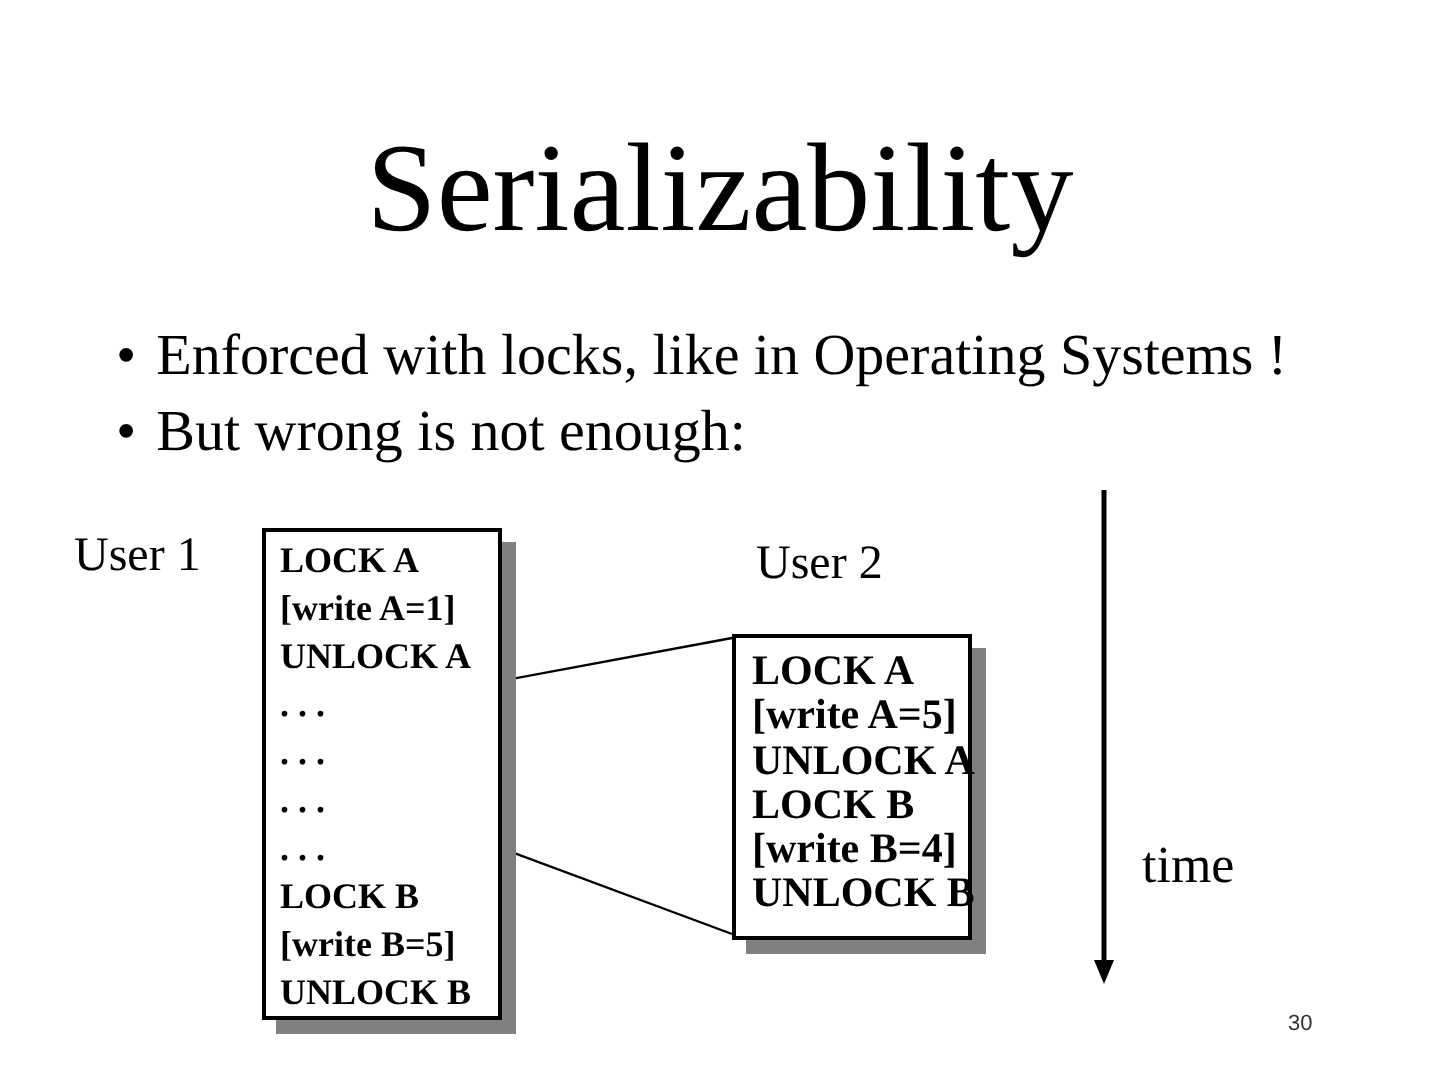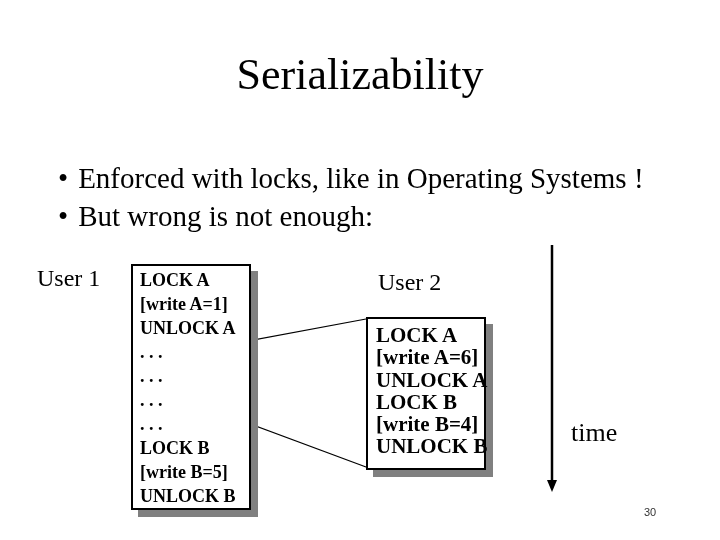--- a/index.html
+++ b/index.html
@@ -20,24 +20,24 @@
     position: absolute;
     left: 0;
     top: 0;
     width: 720px;
     height: 540px;
     pointer-events: none;
   }
   .slide-title {
     position: absolute;
     left: 0;
-    top: 53px;
+    top: 63px;
     width: 720px;
     text-align: center;
-    font-size: 44px;
+    font-size: 63px;
     line-height: 1;
     white-space: nowrap;
   }
   .bullet-row {
     position: absolute;
     left: 58px;
     display: flex;
     align-items: baseline;
     font-size: 29px;
     line-height: 1;
@@ -147,21 +147,21 @@
     <div class="code-line">. . .</div>
     <div class="code-line">. . .</div>
     <div class="code-line">. . .</div>
     <div class="code-line">LOCK B</div>
     <div class="code-line">[write B=5]</div>
     <div class="code-line">UNLOCK B</div>
   </div>
 
   <div class="code-box user2-box">
     <div class="code-line">LOCK A</div>
-    <div class="code-line">[write A=6]</div>
+    <div class="code-line">[write A=5]</div>
     <div class="code-line">UNLOCK A</div>
     <div class="code-line">LOCK B</div>
     <div class="code-line">[write B=4]</div>
     <div class="code-line">UNLOCK B</div>
   </div>
 
   <div class="time-label">time</div>
 
 
   <div class="page-number">30</div>

